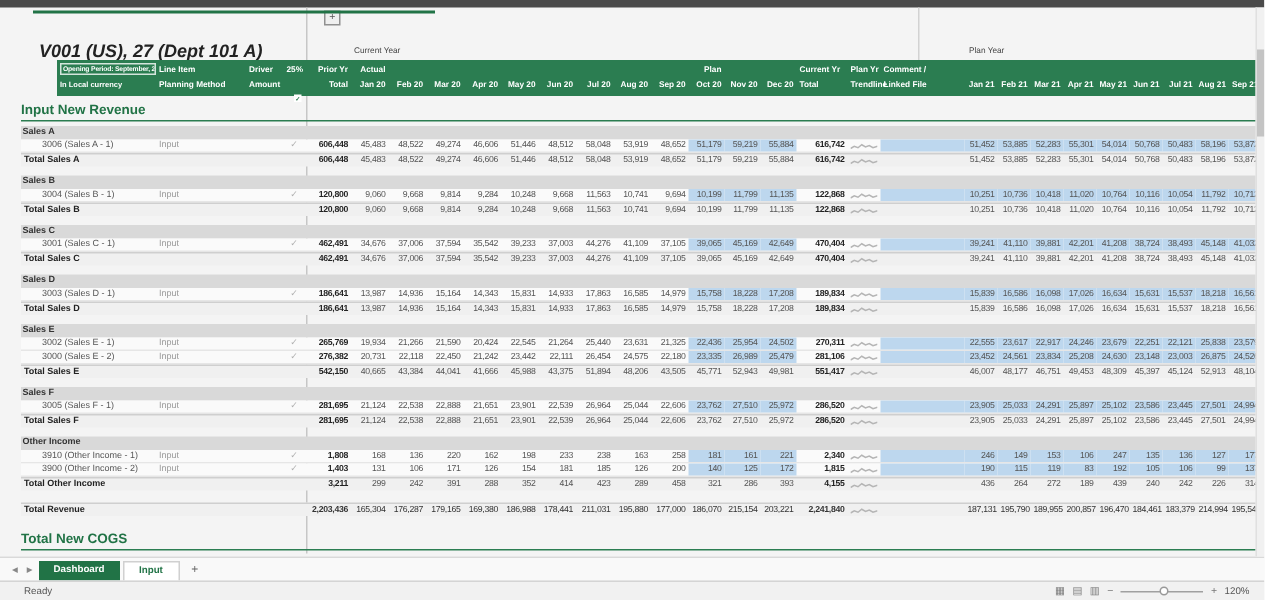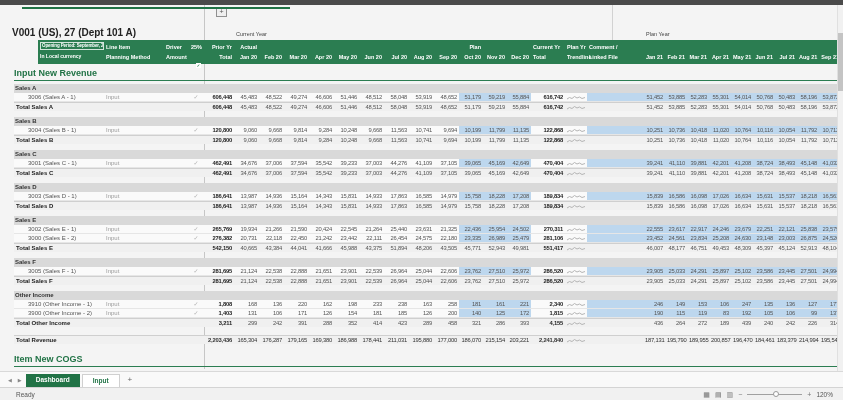--- a/index.html
+++ b/index.html
@@ -6,21 +6,21 @@
   html,body { background:#fff; }
   .app { position:relative; width:843px; height:400px; background:#f4f4f4;
          font-family:"Liberation Sans", sans-serif; overflow:hidden; color:#333; }
   .top-strip { position:absolute; top:0; left:0; width:100%; height:5px; background:#4a4a4a; }
   .outline-btn { position:absolute; left:216px; top:7px; width:11px; height:10px;
     border:1px solid #909090; background:#efefef; color:#555; font-size:7px; line-height:8px; text-align:center; }
   .pane-divider { position:absolute; left:204px; top:5px; height:364px; width:1px; background:#c6c6c6; }
   .col-divider { position:absolute; left:612px; top:5px; height:35px; width:1px; background:#d2d2d2; }
   .title-rule { position:absolute; left:22px; top:7px; width:268px; height:2px; background:#217346; }
   .title { position:absolute; left:22px; top:10px; font-size:14px; font-weight:bold; color:#217346; letter-spacing:.2px; }
-  .subtitle { position:absolute; left:12px; top:27px; font-size:10px; font-weight:bold; color:#222; }
+  .subtitle { position:absolute; left:26px; top:27px; font-size:12px; font-weight:bold; color:#222;font-style:italic; }
   .grp-label { position:absolute; top:31px; font-size:5.5px; color:#444; }
   .grp-cy { left:236px; } .grp-py { left:646px; }
   #header-bar { position:absolute; left:38px; top:40px; height:24px; display:flex; background:#2b7d51; }
   .hcell { height:24px; color:#fff; font-size:5.5px; font-weight:bold; padding:2px 2px 0 2px; white-space:nowrap; overflow:visible; flex:none; }
   .hline { height:10px; line-height:10px; }
   .hr { text-align:right; }
   .op-box { display:inline-block; border:1px solid rgba(255,255,255,.8); font-size:4.5px; padding:0 1px; line-height:6px; letter-spacing:-.1px; max-width:64px; overflow:hidden; }
   .h-cur { font-size:5px; }
   .hchk { width:5px; height:5px; background:#fff; color:#217346; font-size:4px; line-height:5px; text-align:center; margin:1px 1px 0 auto; }
   .section-heading { position:absolute; left:14px; width:827px; font-size:9px; font-weight:bold; color:#217346;
@@ -797,21 +797,21 @@
         <div class="c num" style="width: 22px;">195,790</div>
         <div class="c num" style="width: 22px;">189,955</div>
         <div class="c num" style="width: 22px;">200,857</div>
         <div class="c num" style="width: 22px;">196,470</div>
         <div class="c num" style="width: 22px;">184,461</div>
         <div class="c num" style="width: 22px;">183,379</div>
         <div class="c num" style="width: 22px;">214,994</div>
         <div class="c num" style="width: 22px;">195,544</div>
       </div>
     </div>
-  <div class="section-heading sec-cogs">Item New COGS</div>
+  <div class="section-heading sec-cogs">Total New COGS</div>
 
   <div class="v-scroll">
     <div class="v-thumb"></div>
   </div>
 
   <div class="tabbar">
     <span class="tab-nav">◀</span>
     <span class="tab-nav">▶</span>
     <div class="tab tab-green">Dashboard</div>
     <div class="tab tab-white">Input</div>

